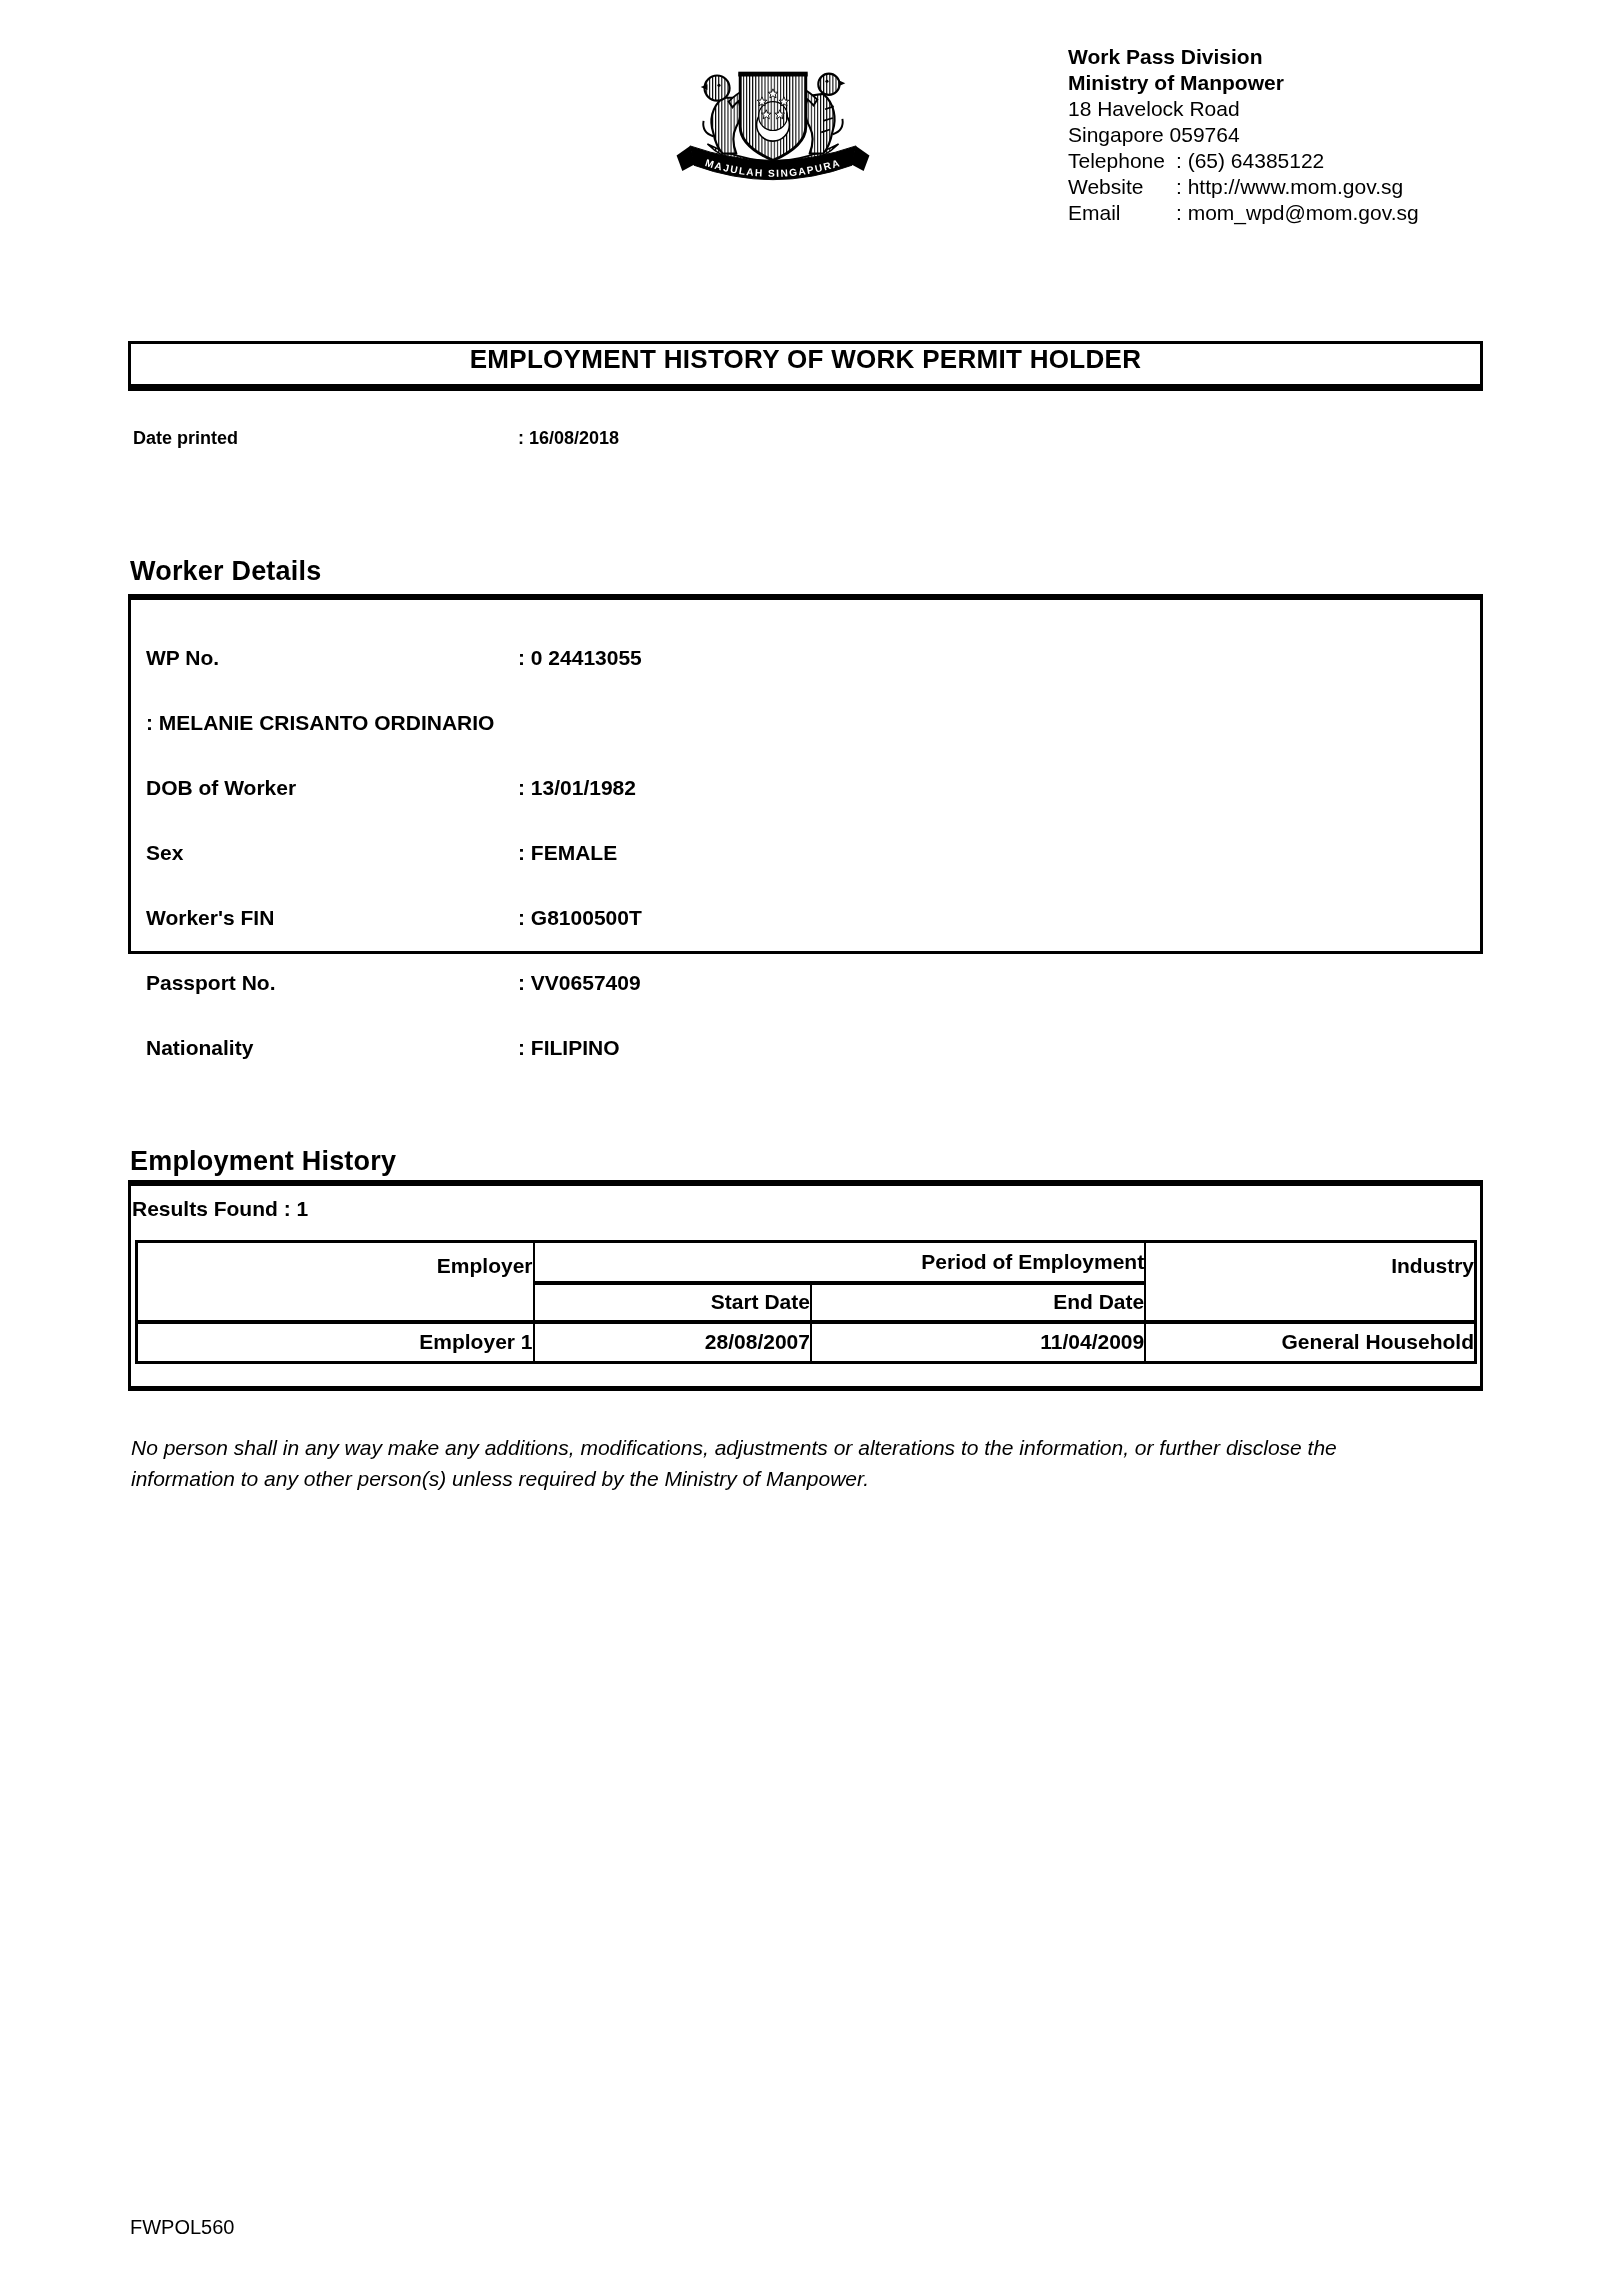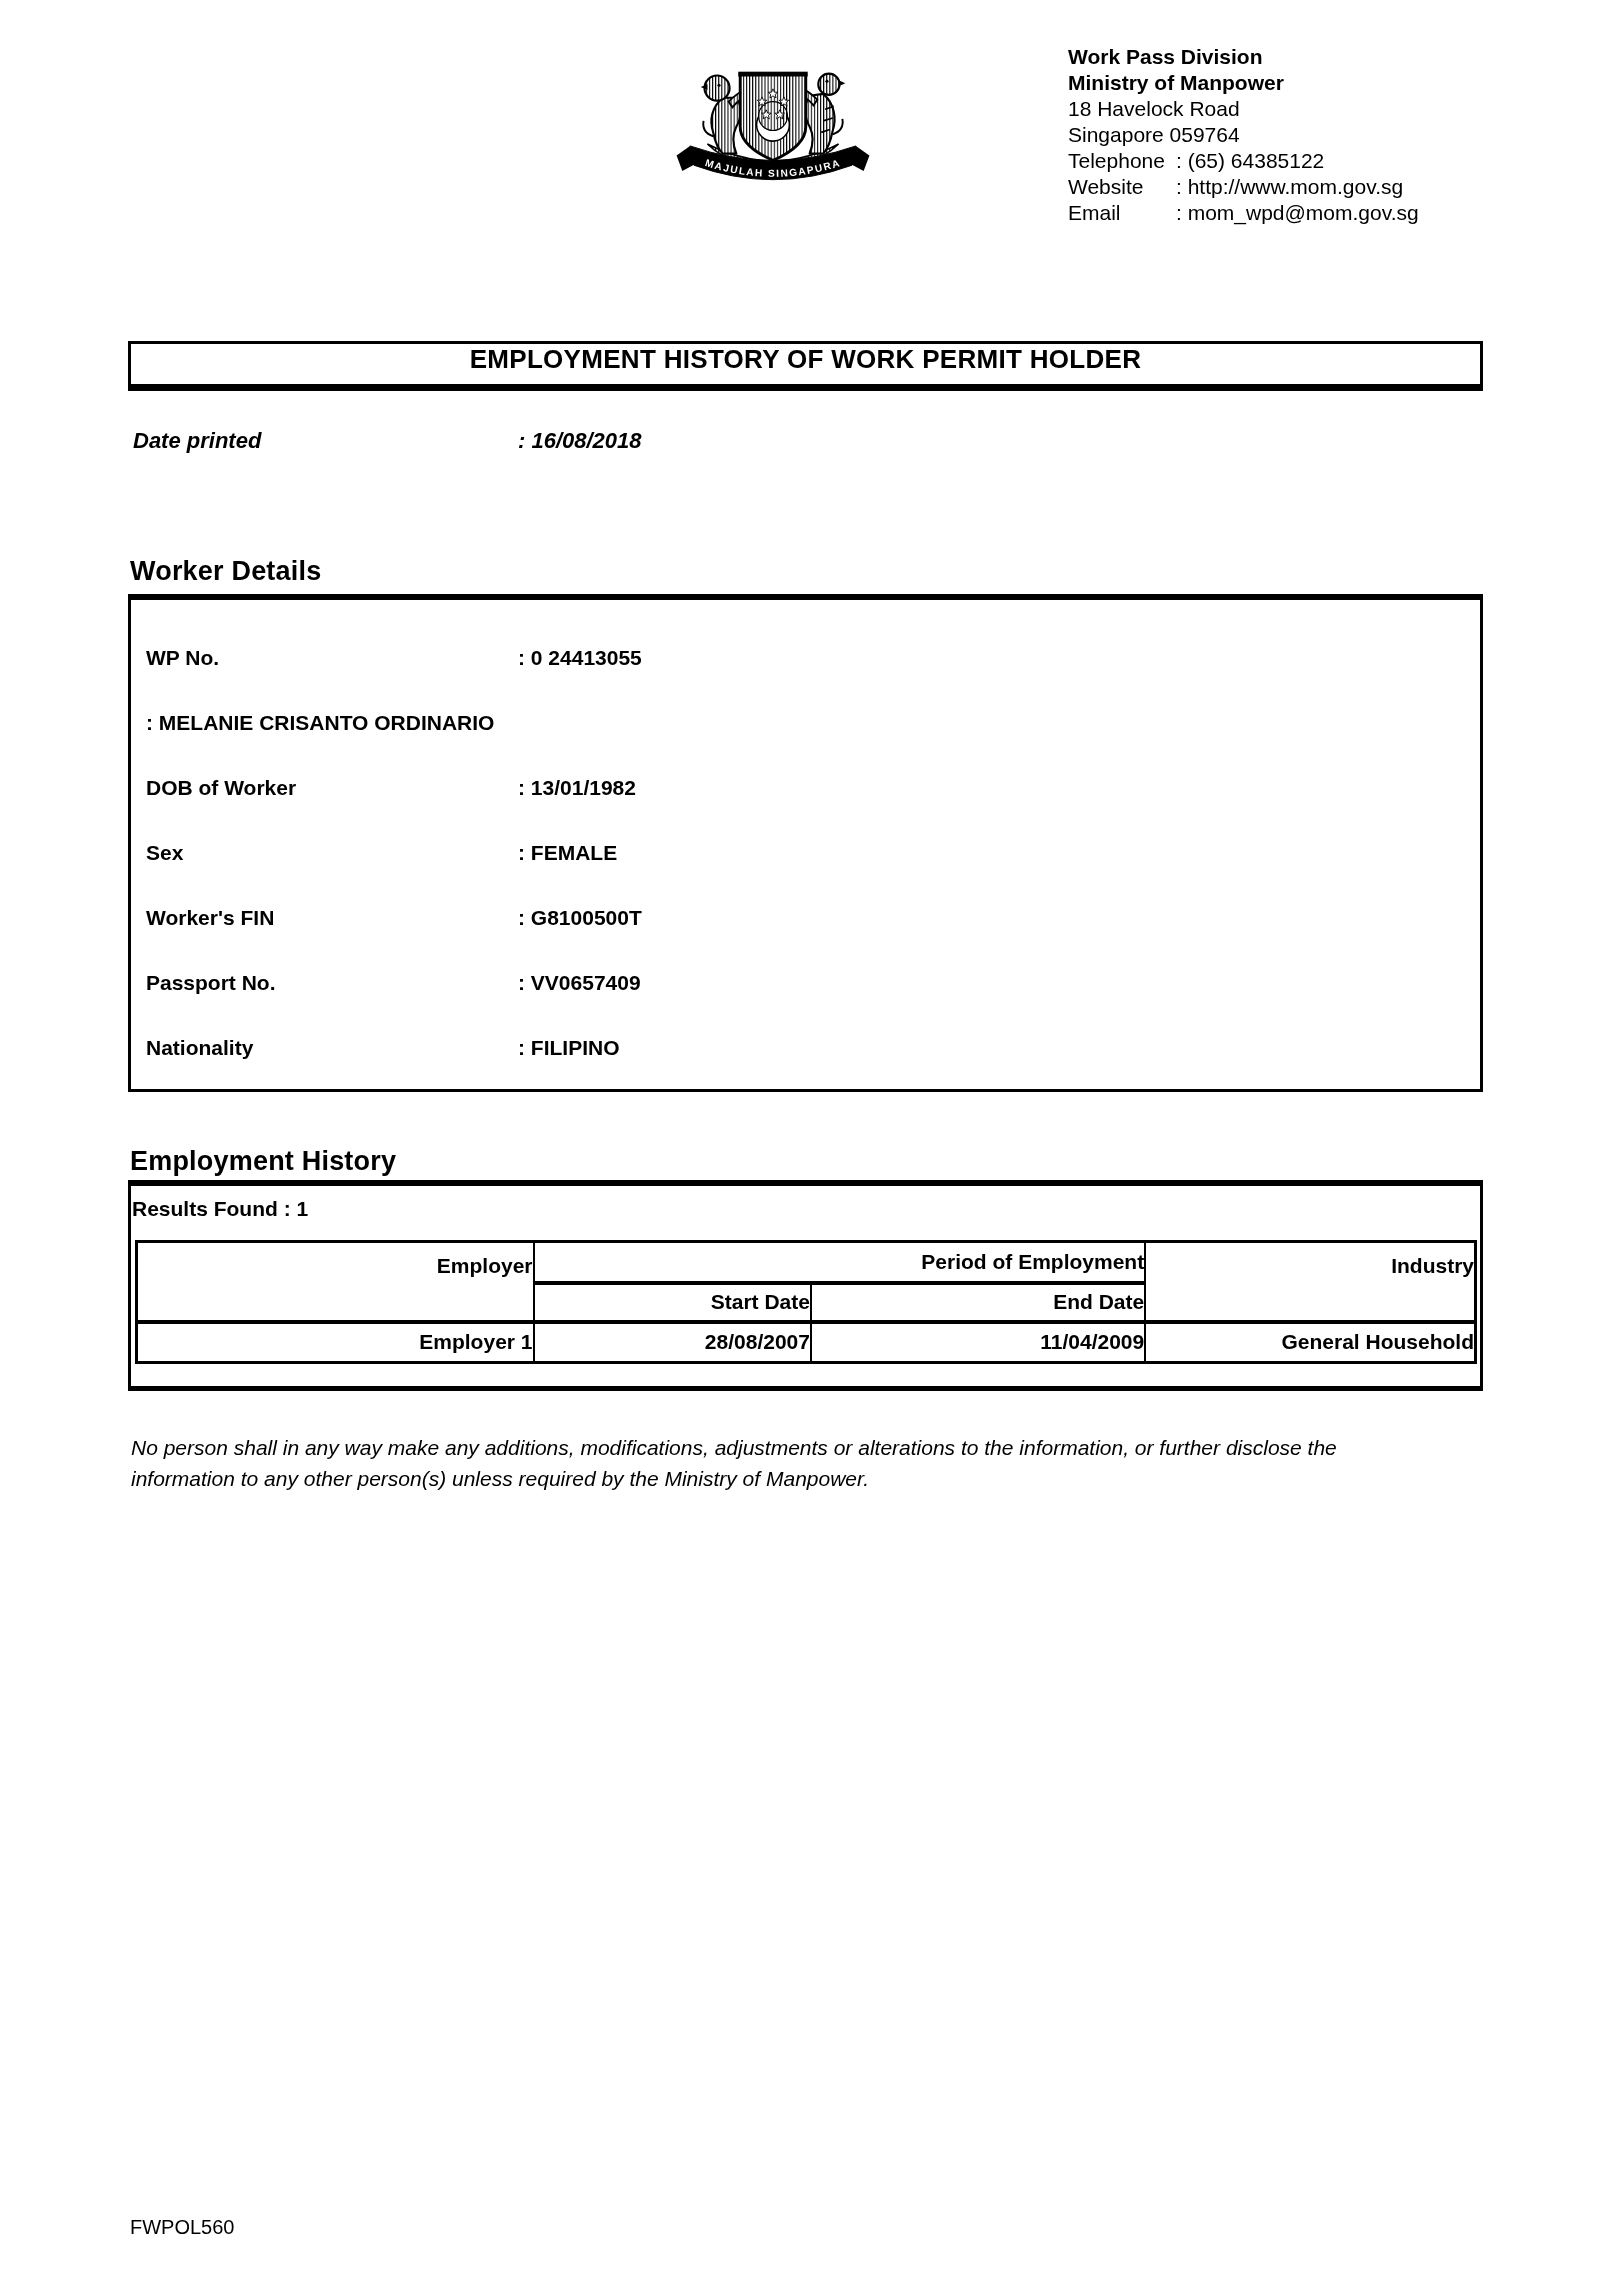--- a/index.html
+++ b/index.html
@@ -23,31 +23,31 @@
 
   
   .title-box {
     position: absolute; left: 128px; top: 341px; width: 1355px; height: 50px;
     border: 3px solid #000; border-bottom-width: 7px;
     display: flex; align-items: flex-start; justify-content: center;
     font-weight: bold; font-size: 26px; letter-spacing: 0.3px;
   }
 
   
-  .date-row { position: absolute; left: 133px; top: 428px; display: flex; font-size: 22px; font-weight: bold; font-style: italic; }
+  .date-row { position: absolute; left: 133px; top: 428px; display: flex; font-size: 18px; font-weight: bold; }
   .date-label { width: 385px; flex: 0 0 auto; }
 
   
   .section-heading { position: absolute; left: 130px; font-size: 27px; font-weight: bold; letter-spacing: 0.2px; }
   .worker-heading { top: 556px; }
   .history-heading { top: 1146px; }
 
   
   .worker-box {
-    position: absolute; left: 128px; top: 594px; width: 1355px; height: 498px;
+    position: absolute; left: 128px; top: 594px; width: 1355px; height: 360px;
     border: 3px solid #000; border-top-width: 6px;
     padding: 46px 0 0 15px;
   }
   .detail-row { display: flex; height: 65px; font-size: 21px; font-weight: bold; }
   .detail-label { width: 372px; flex: 0 0 auto; }
 
   
   .history-box {
     position: absolute; left: 128px; top: 1180px; width: 1355px; height: 211px;
     border: 3px solid #000; border-top-width: 6px; border-bottom-width: 5px;

